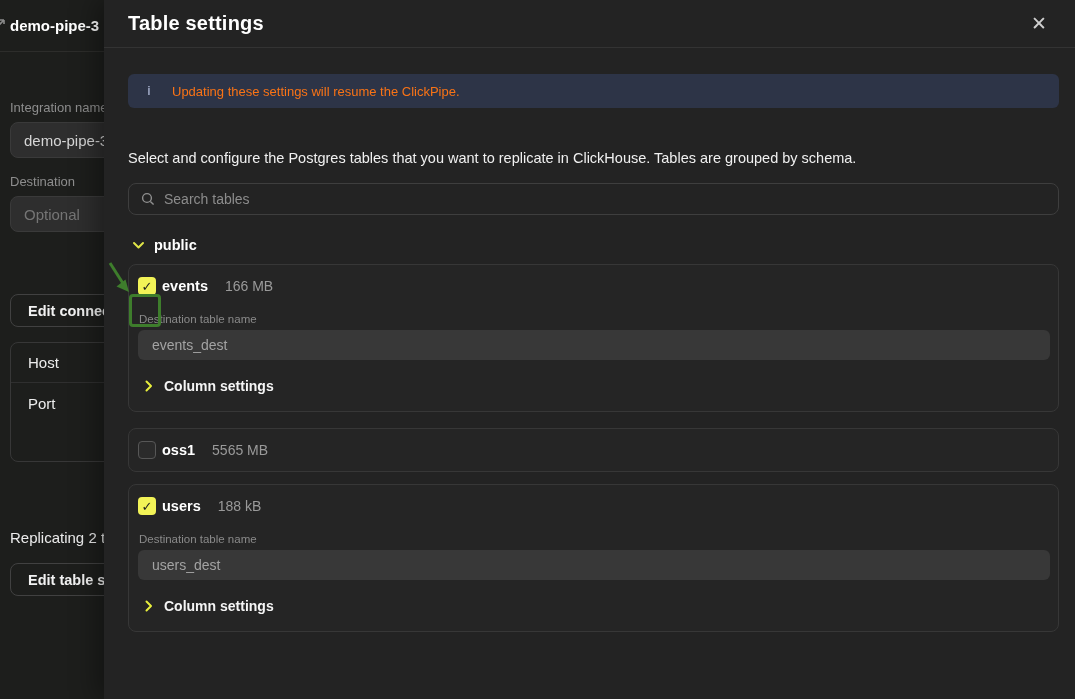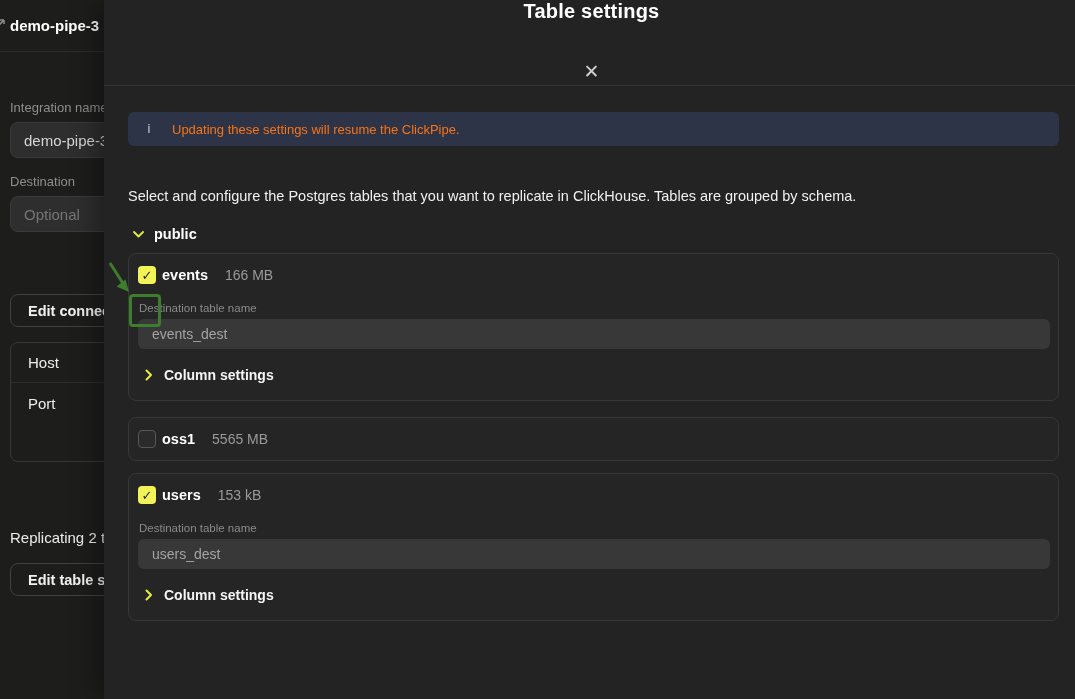--- a/index.html
+++ b/index.html
@@ -29,22 +29,22 @@
   .conn-card { position:absolute; left:10px; top:342px; width:170px; height:120px;
     border:1px solid #373737; border-radius:8px; overflow:hidden; }
   .conn-row { height:40px; display:flex; align-items:center; padding-left:17px;
     font-size:15px; color:#ededed; border-bottom:1px solid #2f2f2f; }
   .conn-row:last-child { border-bottom:none; }
   .side-text { position:absolute; left:10px; font-size:15px; color:#ececec; white-space:nowrap; }
 
   
   .modal { position:absolute; left:104px; top:0; width:971px; height:699px;
     background:#232323; box-shadow:-8px 0 24px rgba(0,0,0,.35); }
-  .modal-header { height:86px; border-bottom:1px solid #333; display:flex;
-    align-items:center; padding:0 20px 0 24px;flex-direction:column; }
+  .modal-header { height:48px; border-bottom:1px solid #333; display:flex;
+    align-items:center; padding:0 20px 0 24px; }
   .modal-title { flex:1; font-size:20px; font-weight:bold; color:#ffffff; letter-spacing:.2px; }
   .close-btn { background:none; border:none; color:#cfcfcf; font-size:19px; line-height:1;
     cursor:pointer; padding:4px 8px; font-family:inherit; }
   .modal-body { padding:26px 16px 0 24px; }
 
   .banner { height:34px; background:#2d3447; border-radius:6px; display:flex;
     align-items:center; }
   .banner-icon { margin-left:18px; color:#98a1bc; font-size:12px; font-weight:bold;
     font-style:normal; width:6px; text-align:center; }
   .banner-text { margin-left:20px; color:#f97316; font-size:13px; }
@@ -126,20 +126,29 @@
 
     <div class="modal-body">
 
       <div class="banner">
         <span class="banner-icon">i</span>
         <span class="banner-text">Updating these settings will resume the ClickPipe.</span>
       </div>
 
       <div class="modal-desc">Select and configure the Postgres tables that you want to replicate in ClickHouse. Tables are grouped by schema.</div>
 
+      <div class="search-box">
+        <span style="display:flex">
+          <svg width="14" height="14" viewBox="0 0 14 14">
+              <circle cx="6" cy="6" r="4.4" stroke="#8f8f8f" stroke-width="1.4" fill="none"></circle>
+              <line x1="9.4" y1="9.4" x2="12.6" y2="12.6" stroke="#8f8f8f" stroke-width="1.4"></line>
+            </svg>
+        </span>
+        <input placeholder="Search tables" style="">
+      </div>
 
       <div class="schema-row">
         <span style="display:flex">
           <svg width="13" height="9" viewBox="0 0 13 9">
               <polyline points="2,2 6.5,6.5 11,2" stroke="#dfe448" stroke-width="2" fill="none" stroke-linecap="round" stroke-linejoin="round"></polyline>
             </svg>
         </span>
         <span class="schema-name">public</span>
       </div>
 
@@ -166,21 +175,21 @@
           <span class="checkbox unchecked"></span>
           <span class="tname">oss1</span>
           <span class="tsize">5565 MB</span>
         </div>
       </div>
 
       <div class="table-card card-users">
         <div class="table-row">
           <span class="checkbox checked">✓</span>
           <span class="tname">users</span>
-          <span class="tsize">153 kB</span>
+          <span class="tsize">188 kB</span>
         </div>
         <div class="dest-label">Destination table name</div>
         <input class="dest-input" value="users_dest" style="">
         <div class="col-settings">
           <span style="display:flex">
             <svg width="8" height="12" viewBox="0 0 8 12">
                 <polyline points="1.5,1.5 6,6 1.5,10.5" stroke="#e8ef3c" stroke-width="2" fill="none" stroke-linecap="round" stroke-linejoin="round"></polyline>
               </svg>
           </span>
           <span class="col-settings-label">Column settings</span>

